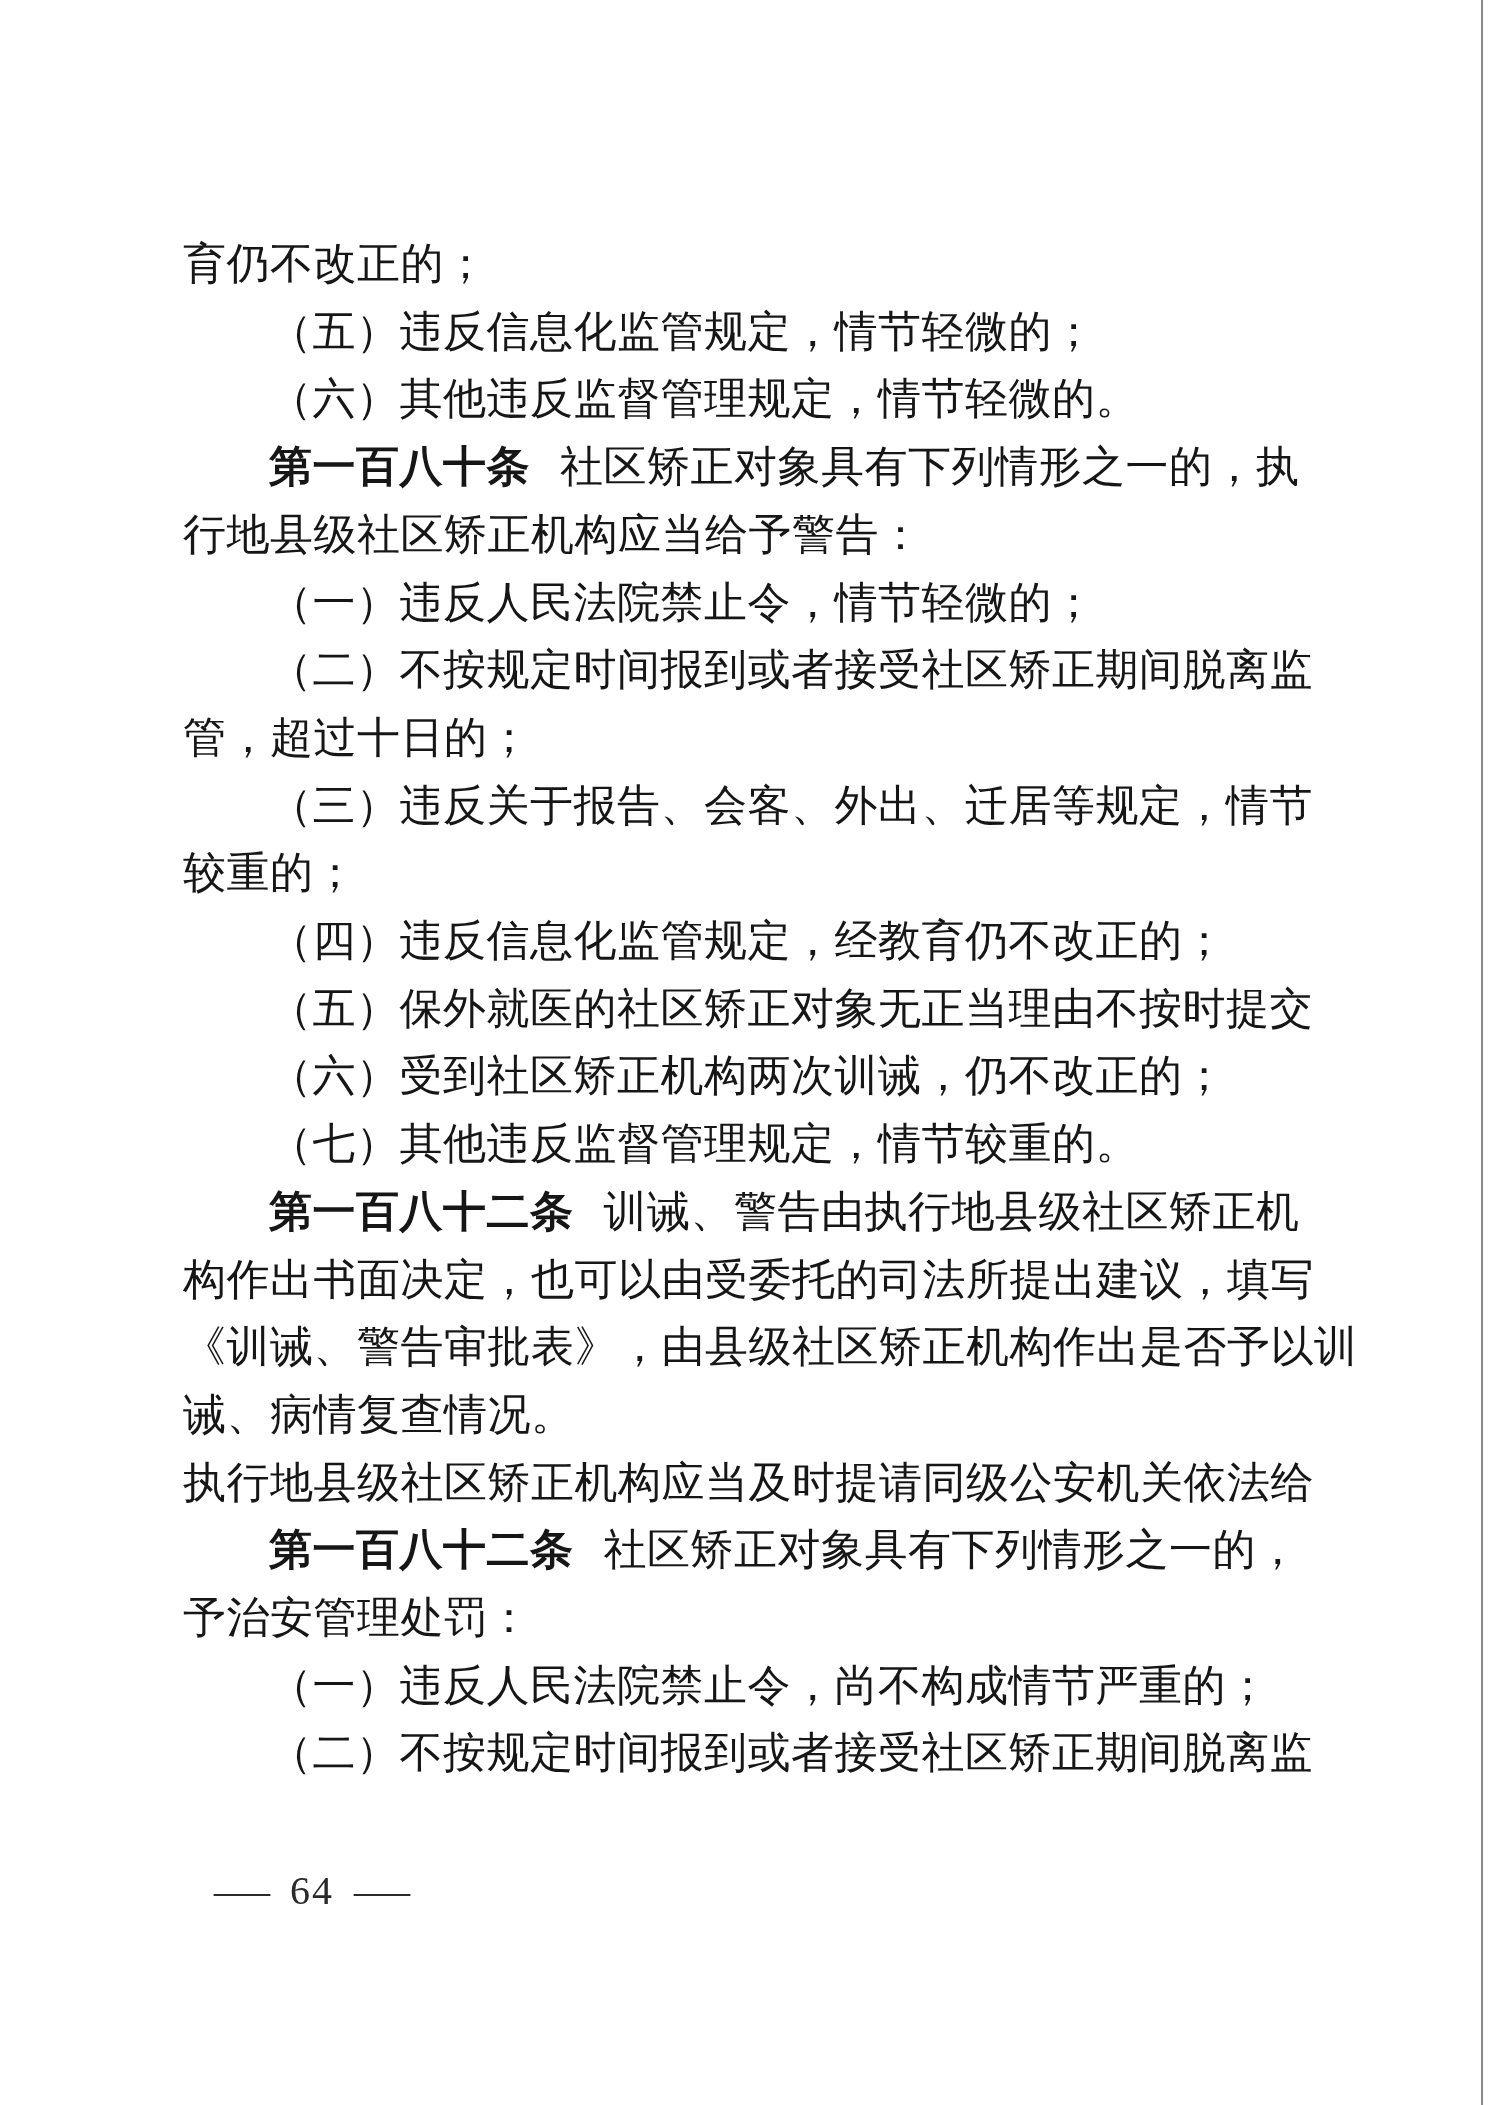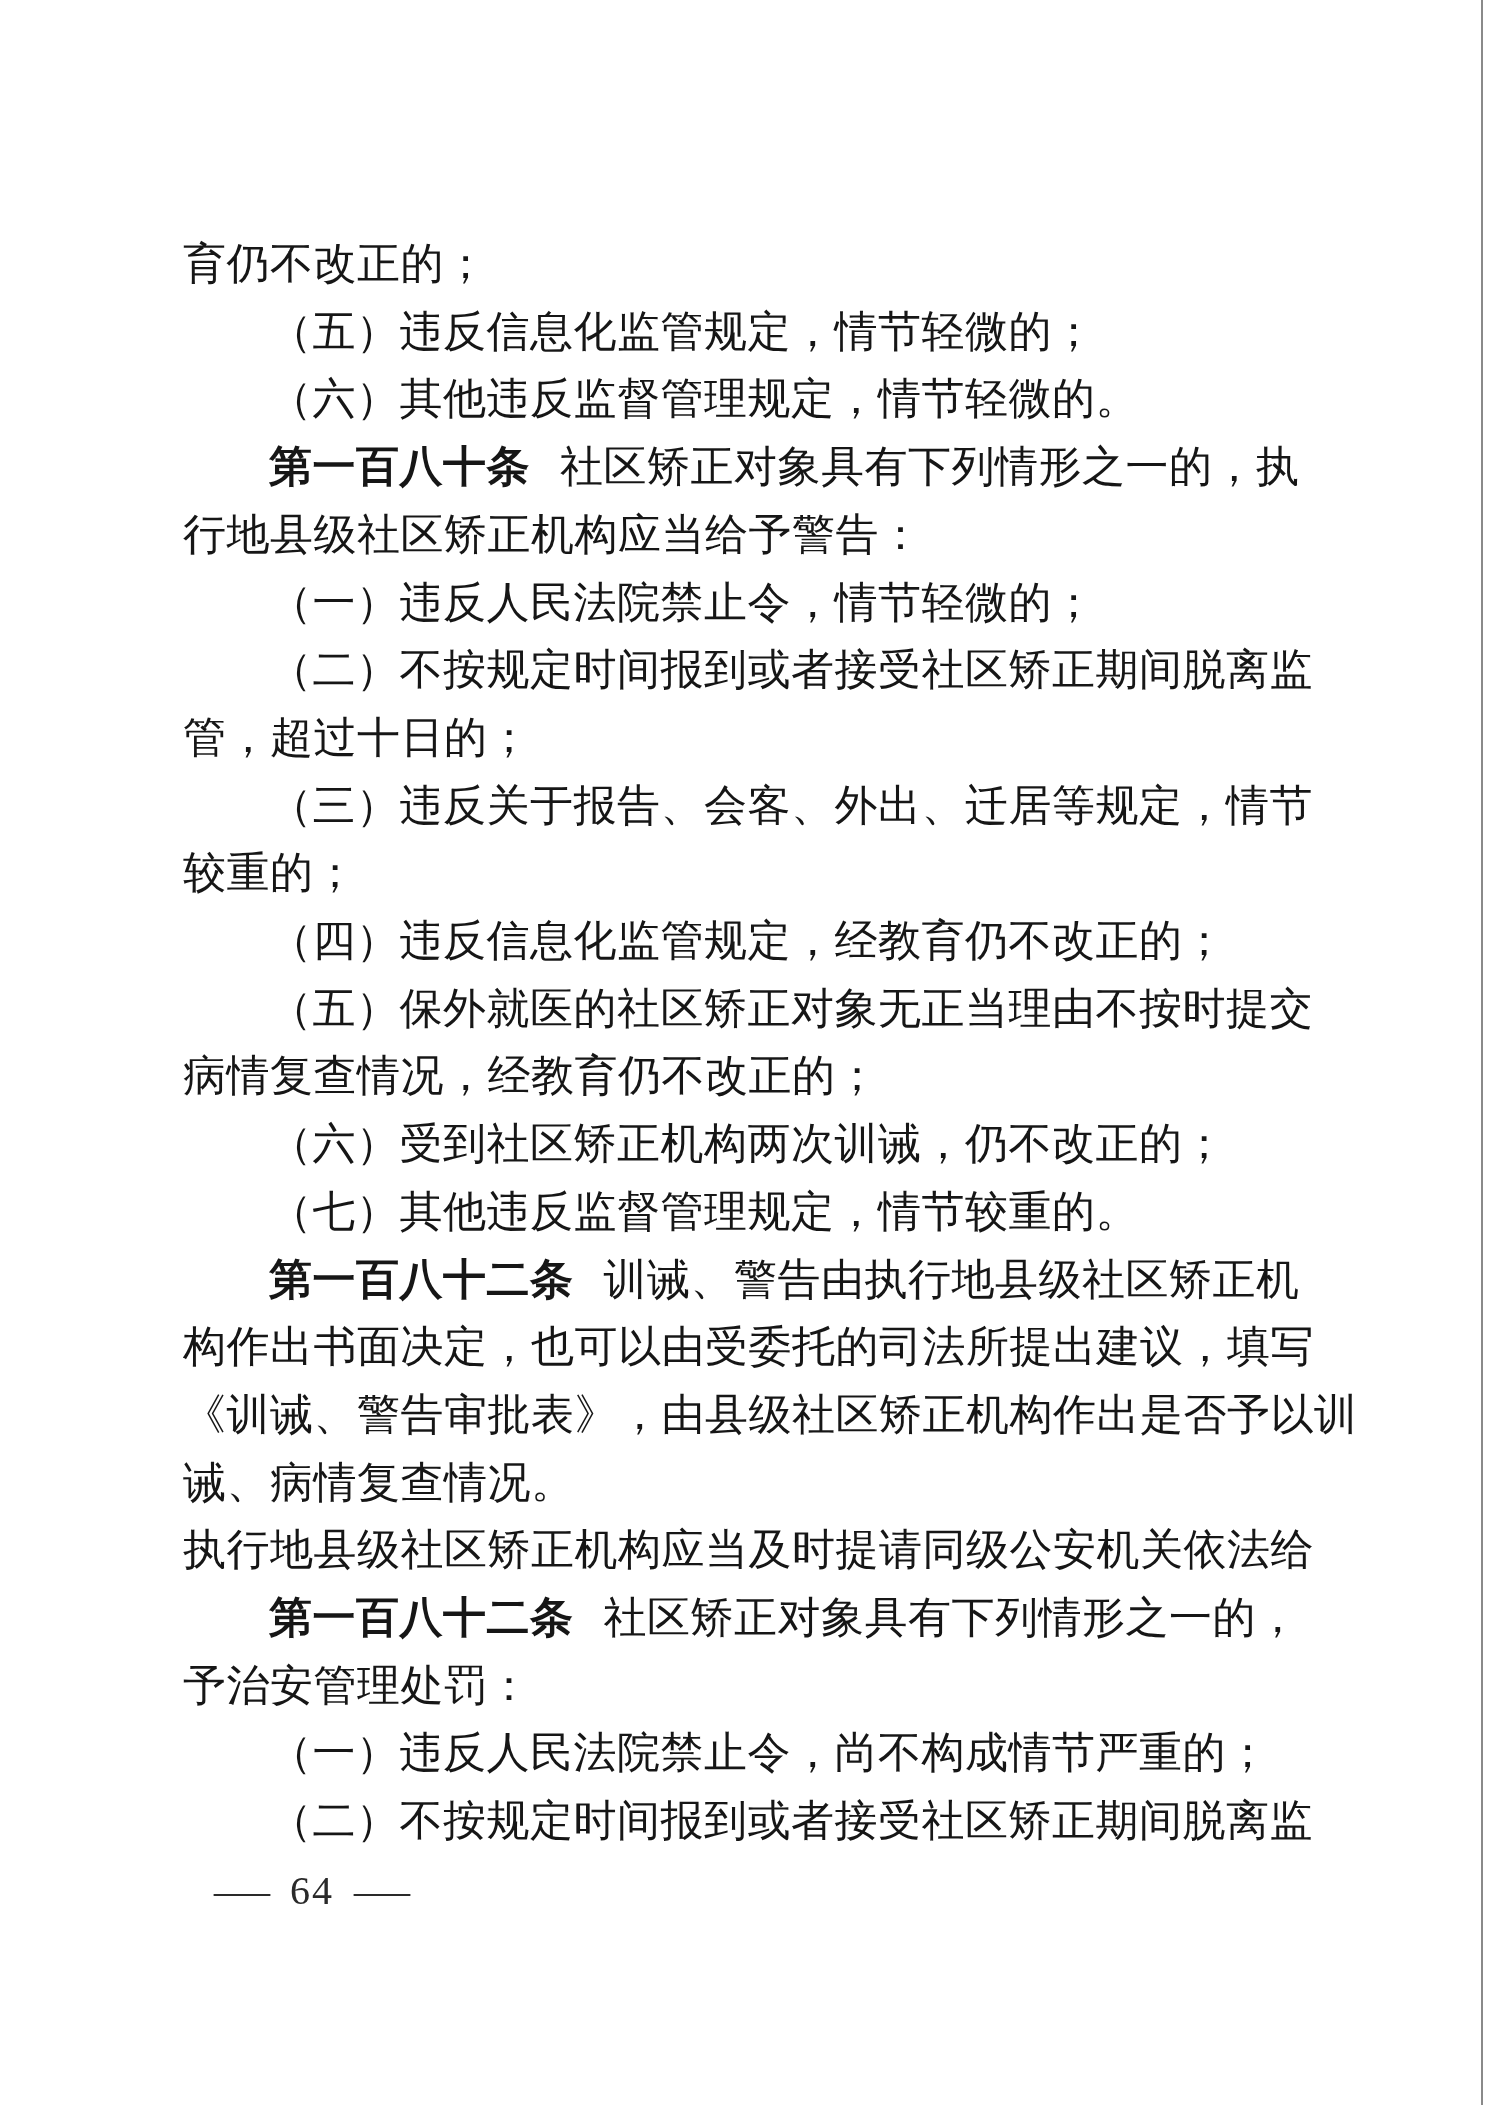--- a/index.html
+++ b/index.html
@@ -82,21 +82,20 @@
     <p class="line indent">（六）其他违反监督管理规定，情节轻微的。</p>
     <p class="line indent"><b class="head">第一百八十条</b><span>社区矫正对象具有下列情形之一的，执</span></p>
     <p class="line">行地县级社区矫正机构应当给予警告：</p>
     <p class="line indent">（一）违反人民法院禁止令，情节轻微的；</p>
     <p class="line indent">（二）不按规定时间报到或者接受社区矫正期间脱离监</p>
     <p class="line">管，超过十日的；</p>
     <p class="line indent">（三）违反关于报告、会客、外出、迁居等规定，情节</p>
     <p class="line">较重的；</p>
     <p class="line indent">（四）违反信息化监管规定，经教育仍不改正的；</p>
     <p class="line indent">（五）保外就医的社区矫正对象无正当理由不按时提交</p>
-    <p class="line">病情复查情况，经教育仍不改正的；</p>
     <p class="line indent">（六）受到社区矫正机构两次训诫，仍不改正的；</p>
     <p class="line indent">（七）其他违反监督管理规定，情节较重的。</p>
     <p class="line indent"><b class="head">第一百八十二条</b><span>训诫、警告由执行地县级社区矫正机</span></p>
     <p class="line">构作出书面决定，也可以由受委托的司法所提出建议，填写</p>
     <p class="line">《训诫、警告审批表》，由县级社区矫正机构作出是否予以训</p>
     <p class="line">诫、病情复查情况。</p>
     <p class="line">执行地县级社区矫正机构应当及时提请同级公安机关依法给</p>
     <p class="line indent"><b class="head">第一百八十二条</b><span>社区矫正对象具有下列情形之一的，</span></p>
     <p class="line">予治安管理处罚：</p>
     <p class="line indent">（一）违反人民法院禁止令，尚不构成情节严重的；</p>

